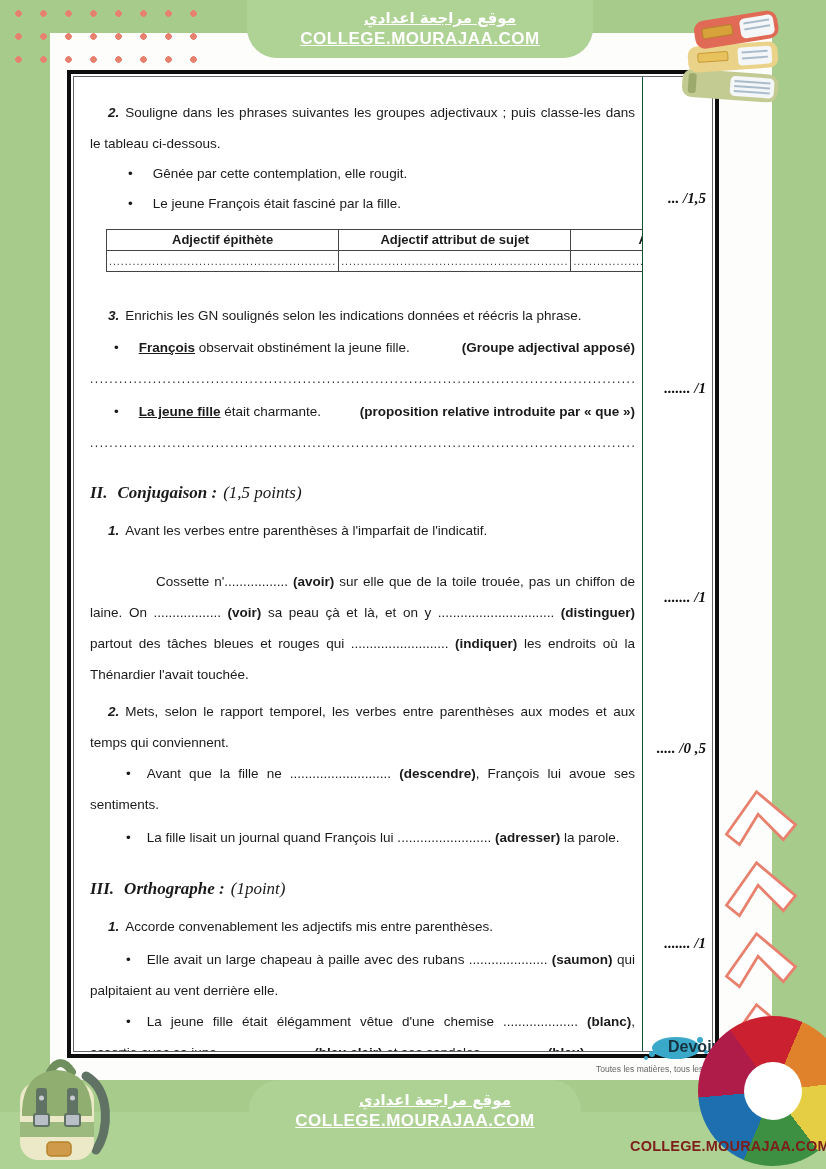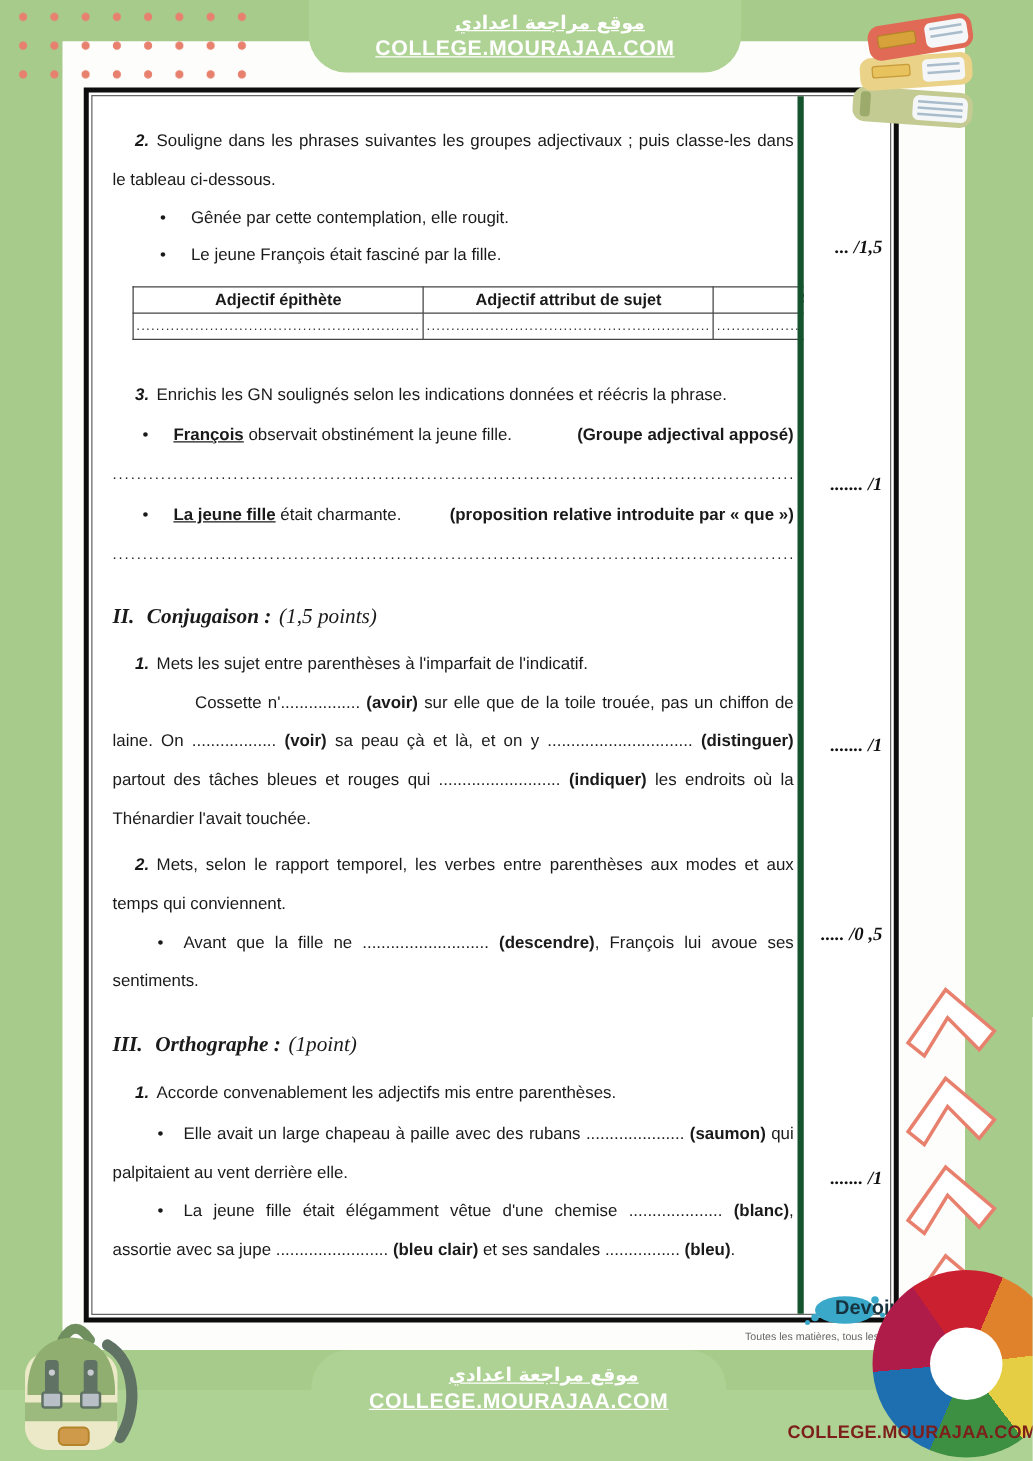--- a/index.html
+++ b/index.html
@@ -19,21 +19,21 @@
   .banner-ar{color:#fff;font-family:"DejaVu Sans",sans-serif;font-size:15px;font-weight:bold;
     text-decoration:underline;line-height:20px;margin-left:40px;}
   .banner-site{color:#fff;font-size:17px;font-weight:bold;text-decoration:underline;
     letter-spacing:.5px;line-height:22px;}
   
   .page{position:absolute;left:67px;top:70px;width:644px;height:980px;background:#fff;
     border:4px solid #0d0d0d;z-index:1;}
   .page-inner{position:absolute;inset:2px;border:1px solid #666;}
   .content{position:absolute;left:0;top:0;bottom:0;right:69px;padding:20px 8px 0 16px;
     font-size:13.5px;color:#1a1a1a;overflow:hidden;}
-  .margin-col{position:absolute;top:0;right:0;bottom:0;width:69px;border-left:5px solid #14532d;
+  .margin-col{position:absolute;top:0;right:0;bottom:0;width:69px;border-left:1px solid #14532d;
     font-family:"Liberation Serif",serif;font-style:italic;font-weight:bold;font-size:15px;color:#111;}
   .score{position:absolute;right:6px;white-space:nowrap;}
   .score-0{top:113px;} .score-1{top:303px;} .score-2{top:512px;} .score-3{top:663px;text-align:right;} .score-4{top:858px;}
   
   .q-intro{line-height:31px;text-align:justify;margin:0;text-indent:18px;}
   .qnum{font-style:italic;font-weight:bold;margin-right:6px;}
   .bullet-row{line-height:30px;margin:0;padding-left:38px;display:flex;}
   .bdot{margin-right:20px;}
   .bullet-wrap{line-height:31px;text-align:justify;margin:0;text-indent:36px;}
   .bullet-wrap .bdot{margin-right:16px;}
@@ -43,21 +43,21 @@
   .fill-line{white-space:nowrap;overflow:hidden;font-size:12px;letter-spacing:1.5px;color:#222;
     line-height:28px;margin:2px 0;}
   table.adj{width:100%;border-collapse:collapse;margin:10px 0 0 16px;}
   table.adj th{border:1px solid #444;font-size:13px;padding:2px 2px 3px;text-align:center;}
   table.adj td{border:1px solid #444;font-size:10.5px;letter-spacing:1px;color:#333;
     text-align:center;padding:4px 2px;white-space:nowrap;overflow:hidden;}
   .sec-head{font-family:"Liberation Serif",serif;font-size:17px;margin:26px 0 12px;}
   .sec-num{font-weight:bold;font-style:italic;margin-right:10px;}
   .sec-title{font-weight:bold;font-style:italic;margin-right:6px;}
   .sec-pts{font-style:italic;}
-  .para{line-height:31px;text-align:justify;margin:0 0 0;}
+  .para{line-height:31px;text-align:justify;margin:20px 0 0;}
   .indent{text-indent:66px;}
   b{font-weight:bold;}
   
   .chevrons{position:absolute;left:722px;top:784px;width:76px;display:flex;flex-direction:column;
     gap:9px;z-index:2;}
   .chevrons svg{transform:rotate(-4deg);}
   
   .bottom-bar{position:absolute;left:0;top:1112px;width:826px;height:57px;background:#aed194;z-index:1;}
   .bottom-tab{position:absolute;left:249px;top:1080px;width:332px;height:89px;background:#aed194;
     border-radius:30px 30px 0 0;display:flex;flex-direction:column;align-items:center;
@@ -152,28 +152,29 @@
       <div class="fill-line">........................................................................................................................................................................................</div>
 
       <div class="spread" style="padding-left:24px;margin-top:4px;">
         <span><span class="bdot">•</span><span class="gn">La jeune fille</span><span> était charmante.</span></span>
         <span class="note">(proposition relative introduite par « que »)</span>
       </div>
       <div class="fill-line">........................................................................................................................................................................................</div>
 
       <p class="sec-head"><span class="sec-num">II.</span><span class="sec-title">Conjugaison :</span><span class="sec-pts">(1,5 points)</span></p>
 
-      <p class="q-intro"><b class="qnum">1.</b><span>Mets les sujet entre parenthèses à l'imparfait de l'indicatif.</span></p>
+      <p class="q-intro"><b class="qnum">1.</b><span>Avant les verbes entre parenthèses à l'imparfait de l'indicatif.</span></p>
 
       <p class="para indent"><span>Cossette n'................. </span><b>(avoir)</b><span> sur elle que de la toile trouée, pas un chiffon de laine. On .................. </span><b>(voir)</b><span> sa peau çà et là, et on y ............................... </span><b>(distinguer)</b><span> partout des tâches bleues et rouges qui .......................... </span><b>(indiquer)</b><span> les endroits où la Thénardier l'avait touchée.</span></p>
 
       <p class="q-intro" style="margin-top:6px;"><b class="qnum">2.</b><span>Mets, selon le rapport temporel, les verbes entre parenthèses aux modes et aux temps qui conviennent.</span></p>
 
       <p class="bullet-wrap"><span class="bdot">•</span><span>Avant que la fille ne ........................... </span><b>(descendre)</b><span>, François lui avoue ses sentiments.</span></p>
 
+      <p class="bullet-wrap" style="margin-top:2px;"><span class="bdot">•</span><span>La fille lisait un journal quand François lui ......................... </span><b>(adresser)</b><span> la parole.</span></p>
 
       <p class="sec-head"><span class="sec-num">III.</span><span class="sec-title">Orthographe :</span><span class="sec-pts">(1point)</span></p>
 
       <p class="q-intro"><b class="qnum">1.</b><span>Accorde convenablement les adjectifs mis entre parenthèses.</span></p>
 
       <p class="bullet-wrap" style="margin-top:2px;"><span class="bdot">•</span><span>Elle avait un large chapeau à paille  avec des rubans ..................... </span><b>(saumon)</b><span> qui palpitaient au vent derrière elle.</span></p>
 
       <p class="bullet-wrap"><span class="bdot">•</span><span>La jeune fille était élégamment vêtue d'une chemise .................... </span><b>(blanc)</b><span>, assortie avec sa jupe ........................ </span><b>(bleu clair)</b><span> et ses sandales ................ </span><b>(bleu)</b><span>.</span></p>
 
     </div>

